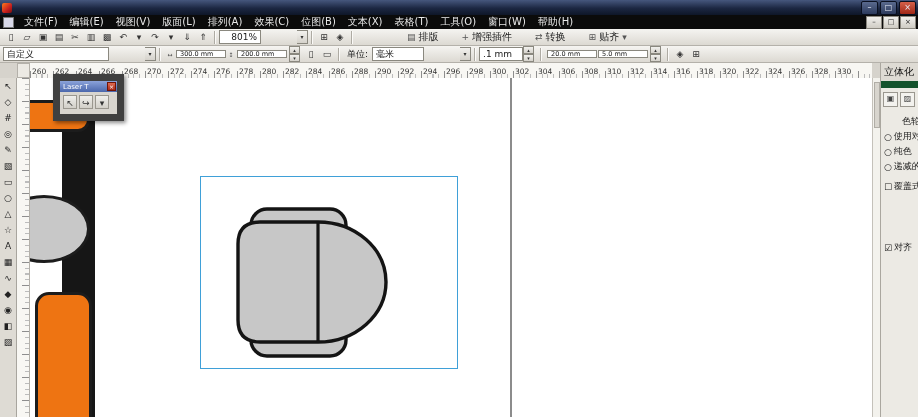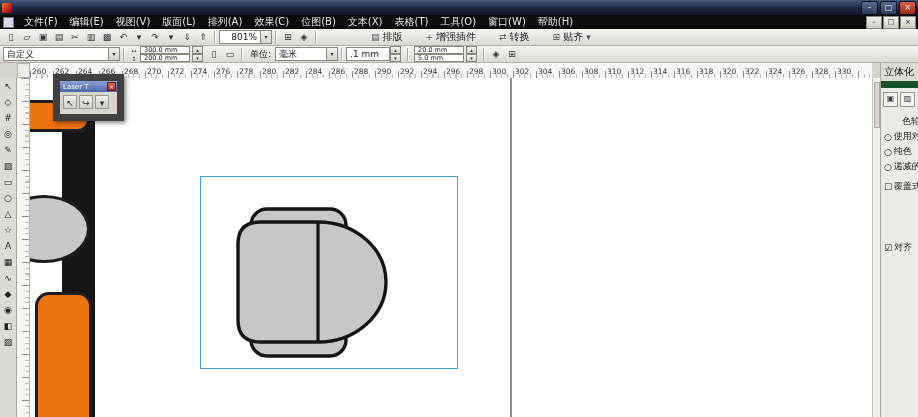--- a/index.html
+++ b/index.html
@@ -27,27 +27,27 @@
     border:1px solid #8a877f;color:#222;font-size:7px;line-height:10px;text-align:center;}
   
   .tb{position:absolute;left:0;width:918px;height:17px;
     background:linear-gradient(#f5f4f1,#dcd9d2);border-bottom:1px solid #b4b1aa;
     display:flex;align-items:center;padding-left:3px;box-sizing:border-box;}
   .tb1{top:29px;} .tb2{top:46px;}
   .tbtn{width:16px;height:15px;line-height:15px;text-align:center;font-size:9px;color:#333;flex:0 0 auto;}
   .sep{width:1px;height:13px;background:#aeaba3;border-right:1px solid #fbfaf8;margin:0 3px;flex:0 0 auto;}
   .field{background:#fff;border:1px solid #8a887f;font-size:9px;padding:0 3px;height:12px;
     line-height:12px;white-space:nowrap;overflow:hidden;flex:0 0 auto;}
-  .combo{display:flex;align-items:center;flex:0 0 auto;}
+  .combo{display:flex;align-items:center;flex:0 0 auto;gap:36px;}
   .caret{font-size:6px;color:#333;background:linear-gradient(#f2f1ee,#d5d2cb);
     border:1px solid #8a887f;border-left:none;height:12px;line-height:12px;width:10px;text-align:center;}
   .txtbtn{display:flex;align-items:center;gap:3px;padding:0 5px;height:15px;font-size:10px;
     color:#222;white-space:nowrap;flex:0 0 auto;}
   .txtbtn .glyph{font-size:9px;color:#555;}
-  .stack{display:flex;flex-direction:column;gap:1px;flex:0 0 auto;margin:16px 2px;}
+  .stack{display:flex;flex-direction:row;gap:1px;flex:0 0 auto;margin:16px 2px;}
   .stack .row{display:flex;align-items:center;gap:2px;height:7px;}
   .stack .row .ic{font-size:6px;color:#555;width:8px;text-align:center;}
   .stack .row .field{font-size:6.5px;height:6px;line-height:6px;width:42px;}
   .spin{display:flex;flex-direction:column;flex:0 0 auto;margin-right:3px;}
   .spin span{font-size:5px;line-height:6px;width:9px;text-align:center;color:#333;
     background:linear-gradient(#f2f1ee,#d5d2cb);border:1px solid #8a887f;}
   .lbl{font-size:9px;color:#222;margin:0 4px;flex:0 0 auto;}
   
   .ruler-corner{position:absolute;left:17px;top:63px;width:13px;height:15px;
     background:#eceae4;border:1px solid #b4b1aa;box-sizing:border-box;}

